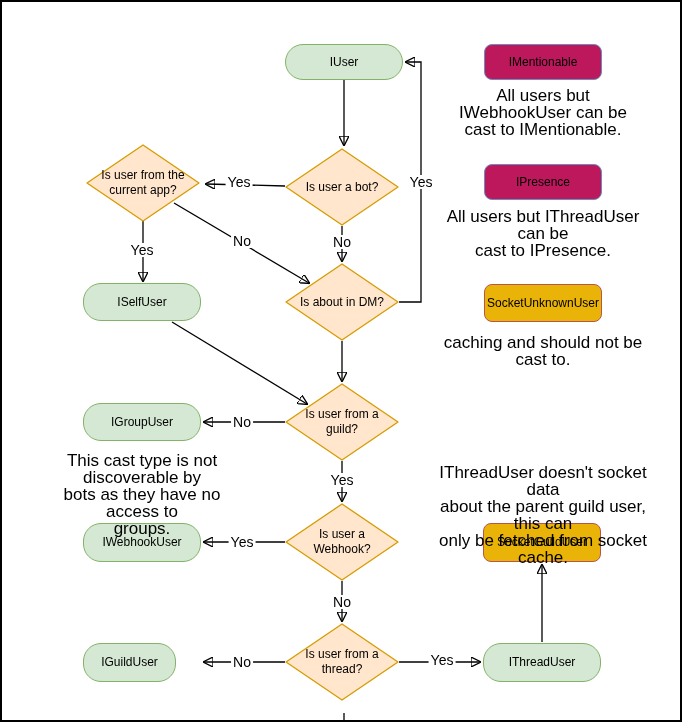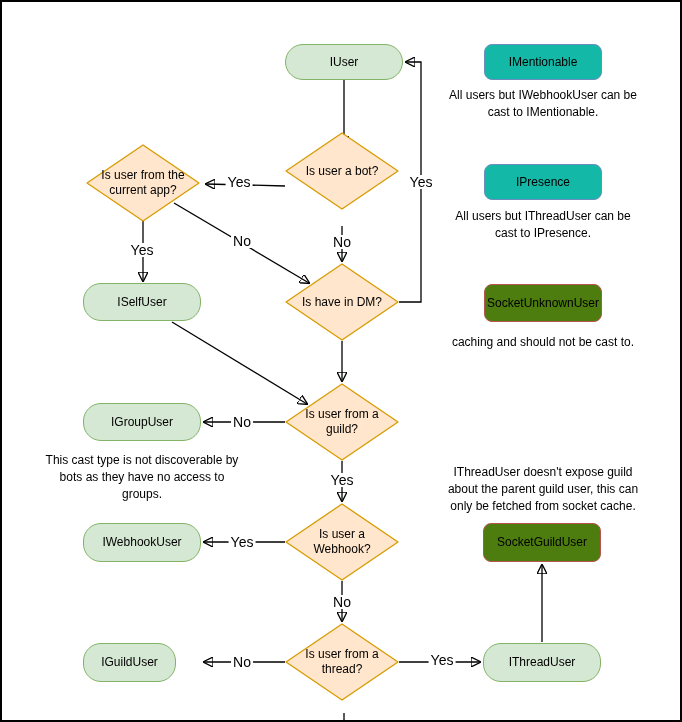--- a/index.html
+++ b/index.html
@@ -9,34 +9,34 @@
     font-family:"Liberation Sans", sans-serif;color:#000;
   }
   .edges{position:absolute;left:0;top:0;width:678px;height:718px;}
   .edges path{fill:none;stroke:#000;stroke-width:1.3;}
   .node{
     position:absolute;box-sizing:border-box;border-radius:8px;border:1px solid;
     display:flex;align-items:center;justify-content:center;
     font-size:12px;line-height:1.2;text-align:center;
   }
   .node.green{background:#d5e8d4;border-color:#82b366;border-radius:18px;}
-  .node.blue{background:#14b8a6;border-color:#6c8ebf;}
-  .node.red{background:#4d7c0f;border-color:#b85450;}
+  .node.blue{background:#be185d;border-color:#6c8ebf;}
+  .node.red{background:#eab308;border-color:#b85450;}
   .decision{position:absolute;width:114px;height:78px;}
   .decision svg{position:absolute;left:0;top:0;}
   .decision .dlabel{
     position:absolute;left:0;top:0;right:0;bottom:0;
     display:flex;align-items:center;justify-content:center;
     text-align:center;font-size:12px;line-height:1.25;padding:0 13px;
   }
   .edge-label{
     position:absolute;transform:translate(-50%,-50%);
     background:#ffffff;padding:0 2px;font-size:14px;line-height:14px;
   }
-  .note{position:absolute;font-size:12px;line-height:17px;text-align:center;}
+  .note{position:absolute;font-size:17px;line-height:17px;text-align:center;}
 </style>
 </head>
 <body>
 
 <div class="frame">
 
   <svg class="edges" viewBox="0 0 678 718" xmlns="http://www.w3.org/2000/svg">
     <defs>
       <marker id="arr" markerUnits="userSpaceOnUse" markerWidth="10" markerHeight="10" viewBox="0 0 10 10" refX="9" refY="5" orient="auto">
         <path d="M0,0 L10,5 L0,10 z" fill="#000" stroke="none"></path>
@@ -84,37 +84,37 @@
   <div class="node green" style="left:81px;top:641px;width:93px;height:39px">
     <span>IGuildUser</span>
   </div>
   <div class="node red" style="left:481px;top:521px;width:118px;height:39px">
     <span>SocketGuildUser</span>
   </div>
   <div class="node green" style="left:481px;top:641px;width:118px;height:39px">
     <span>IThreadUser</span>
   </div>
 
-  <div class="decision" style="left:283px;top:130px">
+  <div class="decision" style="left:283px;top:146px">
     <svg width="114" height="78">
         <polygon points="57,1 113,39 57,77 1,39" fill="#ffe6cc" stroke="#d79b00" stroke-width="1.3" stroke-linejoin="round"></polygon>
       </svg>
     <div class="dlabel">Is user a bot?</div>
   </div>
   <div class="decision" style="left:84px;top:142px">
     <svg width="114" height="78">
         <polygon points="57,1 113,39 57,77 1,39" fill="#ffe6cc" stroke="#d79b00" stroke-width="1.3" stroke-linejoin="round"></polygon>
       </svg>
     <div class="dlabel">Is user from the current app?</div>
   </div>
   <div class="decision" style="left:283px;top:261px">
     <svg width="114" height="78">
         <polygon points="57,1 113,39 57,77 1,39" fill="#ffe6cc" stroke="#d79b00" stroke-width="1.3" stroke-linejoin="round"></polygon>
       </svg>
-    <div class="dlabel">Is have in DM?</div>
+    <div class="dlabel">Is about in DM?</div>
   </div>
   <div class="decision" style="left:283px;top:381px">
     <svg width="114" height="78">
         <polygon points="57,1 113,39 57,77 1,39" fill="#ffe6cc" stroke="#d79b00" stroke-width="1.3" stroke-linejoin="round"></polygon>
       </svg>
     <div class="dlabel">Is user from a guild?</div>
   </div>
   <div class="decision" style="left:283px;top:501px">
     <svg width="114" height="78">
         <polygon points="57,1 113,39 57,77 1,39" fill="#ffe6cc" stroke="#d79b00" stroke-width="1.3" stroke-linejoin="round"></polygon>
@@ -150,18 +150,18 @@
   </div>
   <div class="note" style="left:436px;top:332px;width:210px">
     <div>caching and should not be cast to.</div>
   </div>
   <div class="note" style="left:35px;top:450px;width:210px">
     <div>This cast type is not discoverable by</div>
     <div>bots as they have no access to</div>
     <div>groups.</div>
   </div>
   <div class="note" style="left:435px;top:462px;width:212px">
-    <div>IThreadUser doesn't expose guild</div>
+    <div>IThreadUser doesn't socket data</div>
     <div>about the parent guild user, this can</div>
     <div>only be fetched from socket cache.</div>
   </div>
 
 </div>
 
 </body></html>

